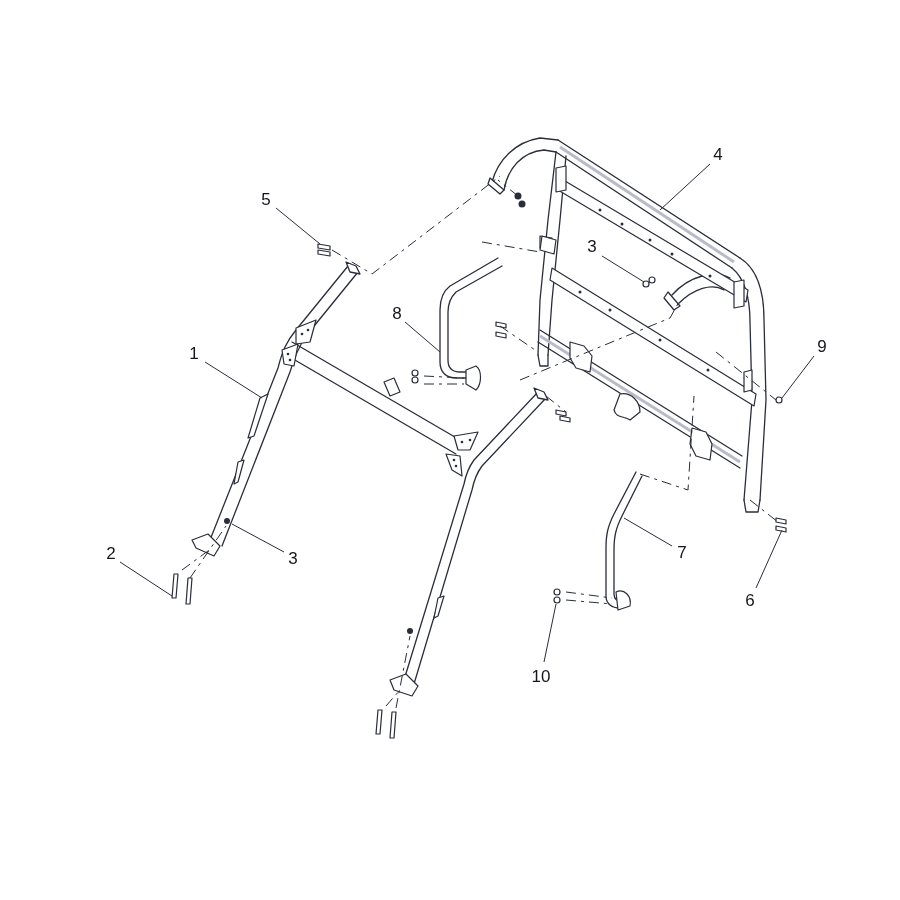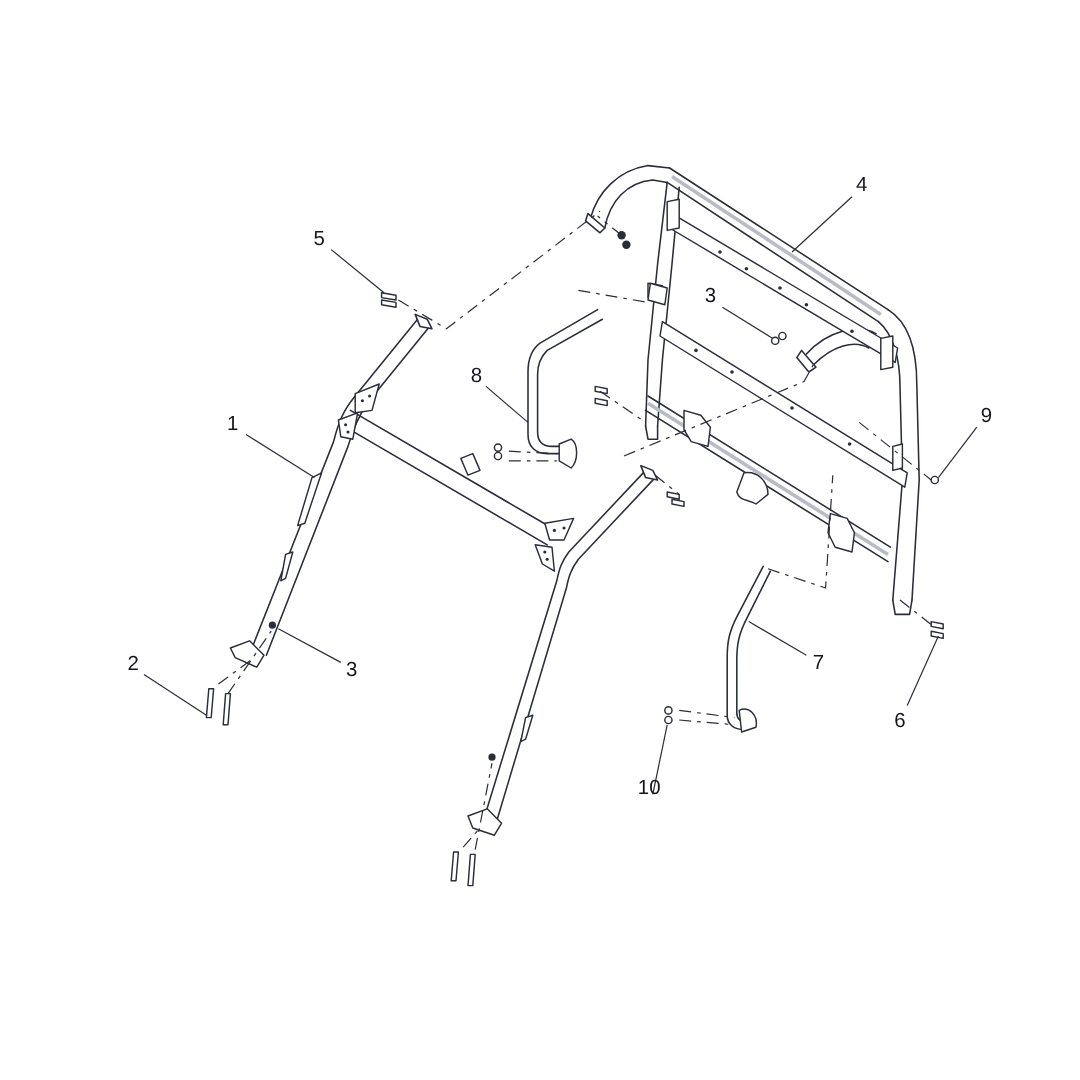--- a/index.html
+++ b/index.html
@@ -192,13 +192,13 @@
 <div class="label" style="left:194px;top:353px;">1</div>
 <div class="label" style="left:111px;top:553px;">2</div>
 <div class="label" style="left:293px;top:558px;">3</div>
 <div class="label" style="left:592px;top:246px;">3</div>
 <div class="label" style="left:718px;top:154px;">4</div>
 <div class="label" style="left:266px;top:199px;">5</div>
 <div class="label" style="left:750px;top:600px;">6</div>
 <div class="label" style="left:682px;top:552px;">7</div>
 <div class="label" style="left:397px;top:313px;">8</div>
 <div class="label" style="left:822px;top:346px;">9</div>
-<div class="label" style="left:541px;top:656px;text-align:right;">10</div>
+<div class="label" style="left:541px;top:676px;text-align:right;">10</div>
 
 </body></html>

